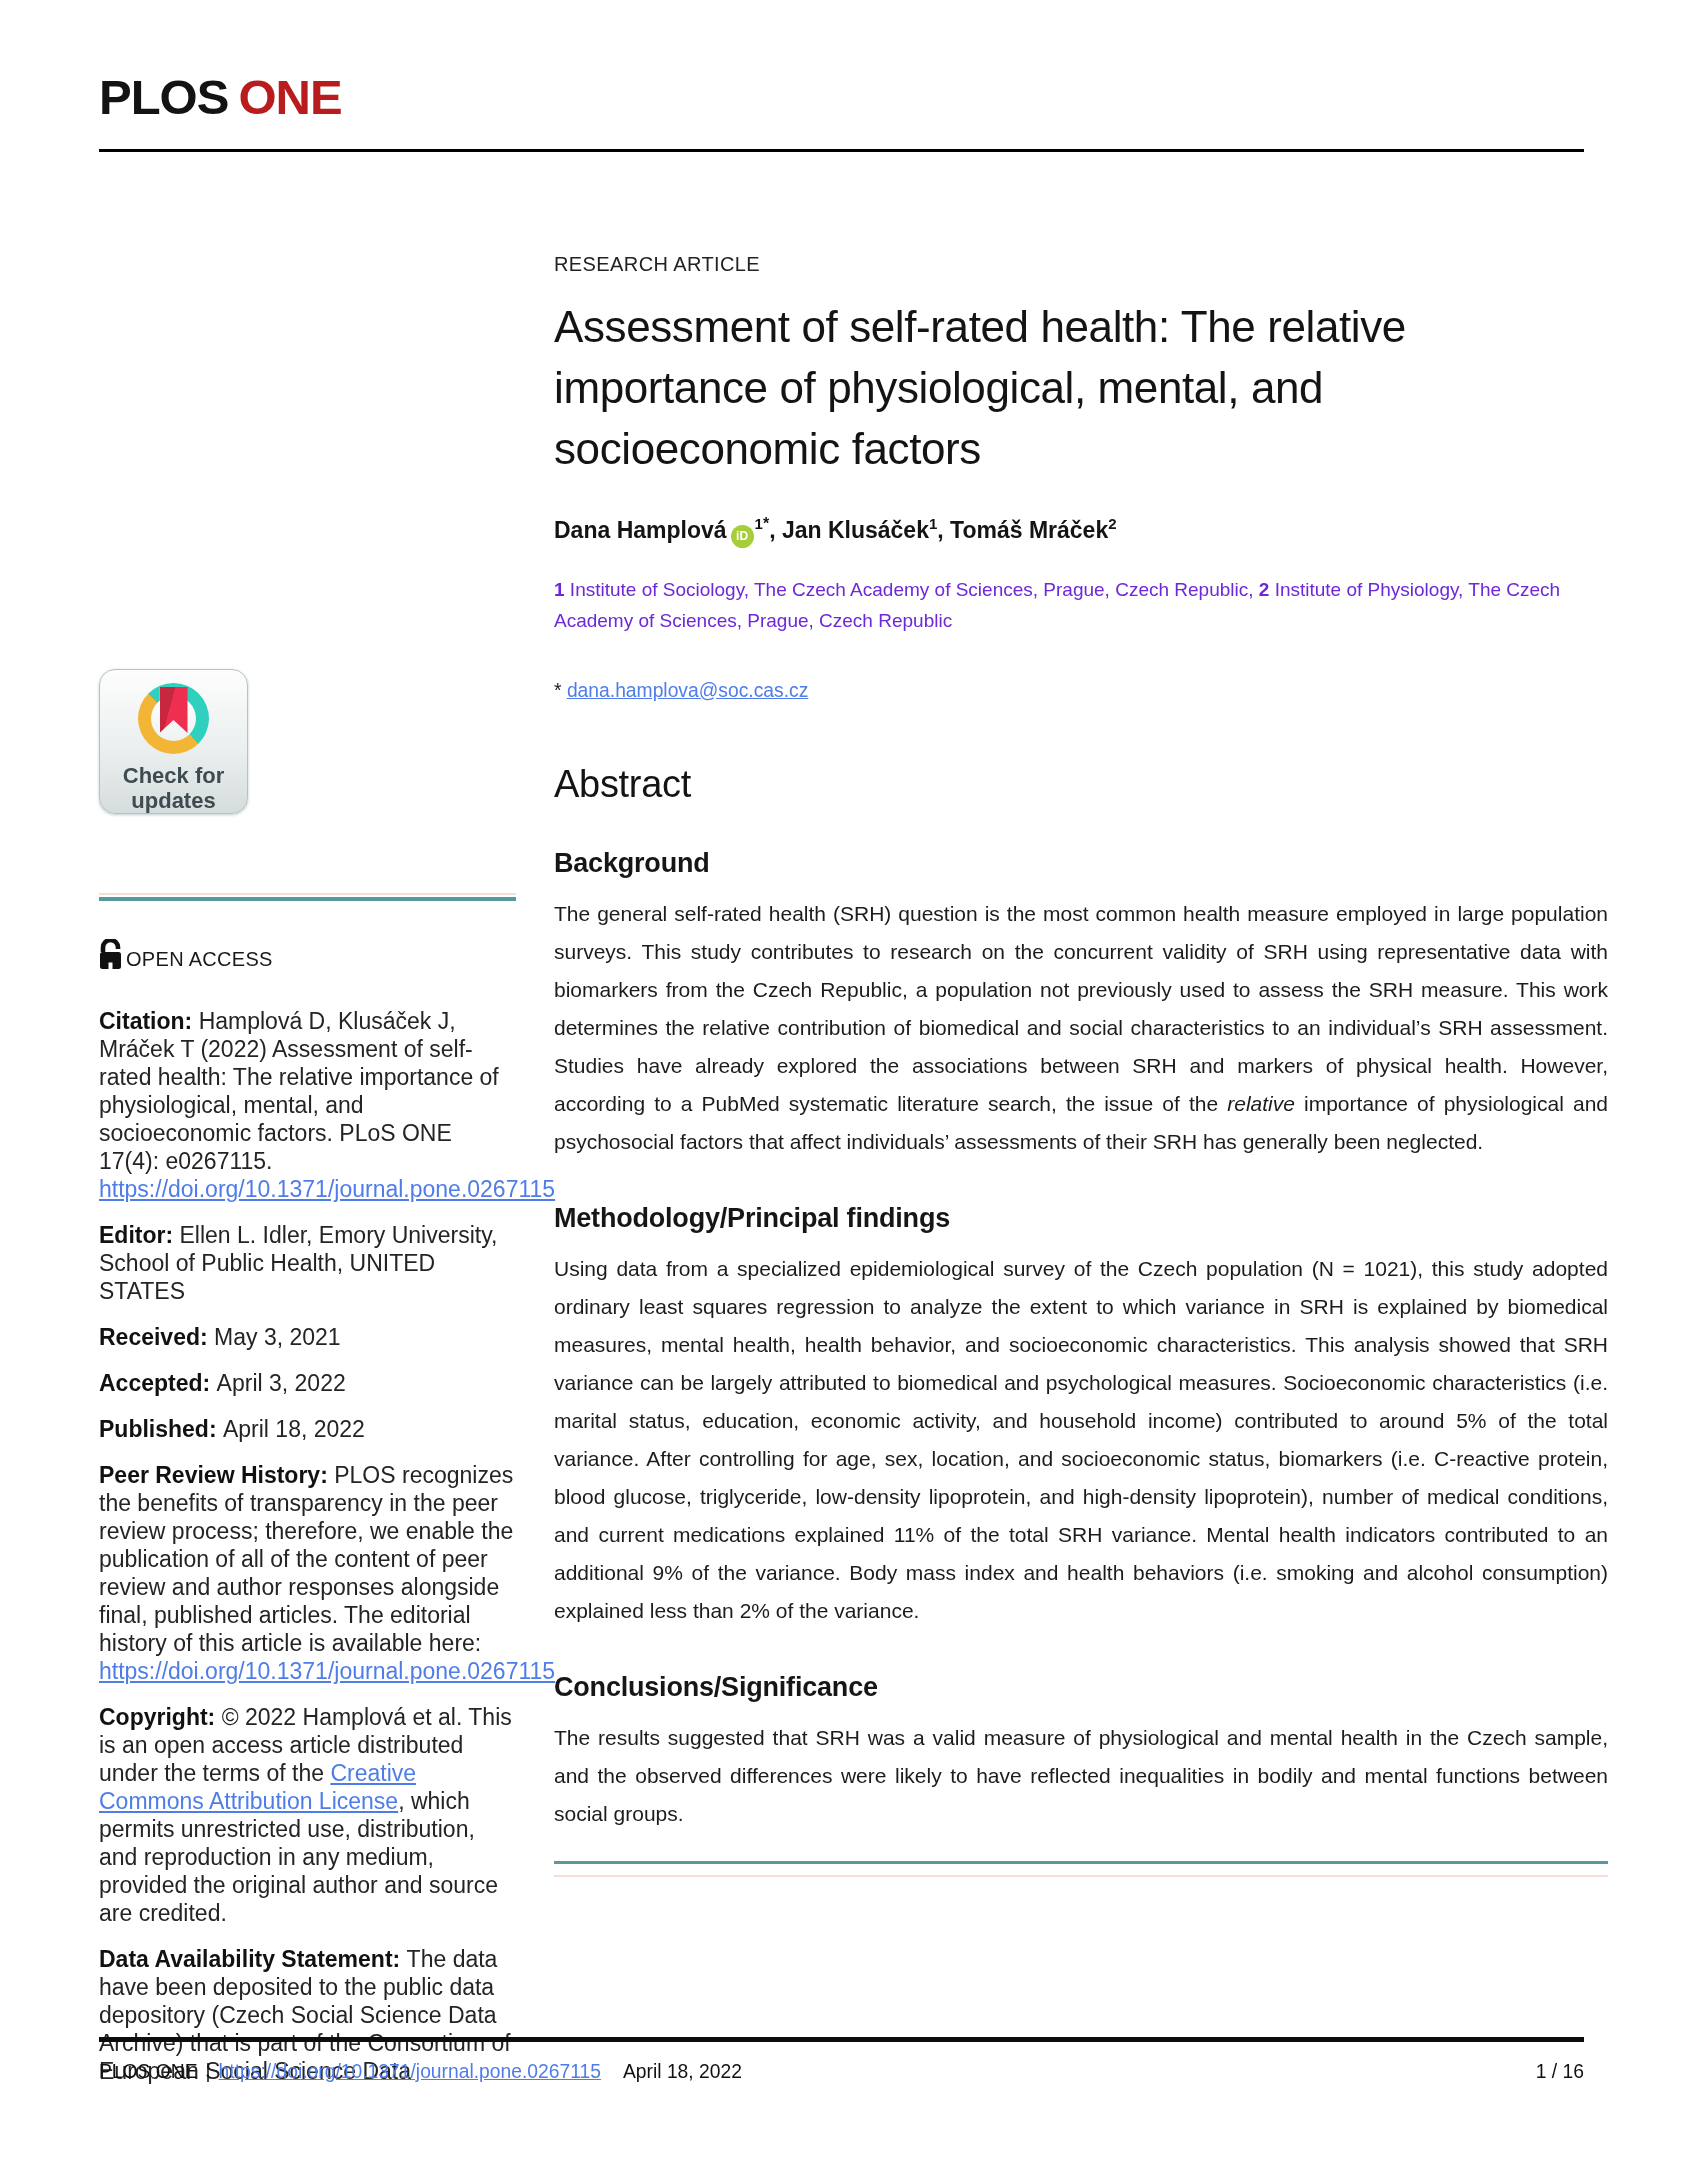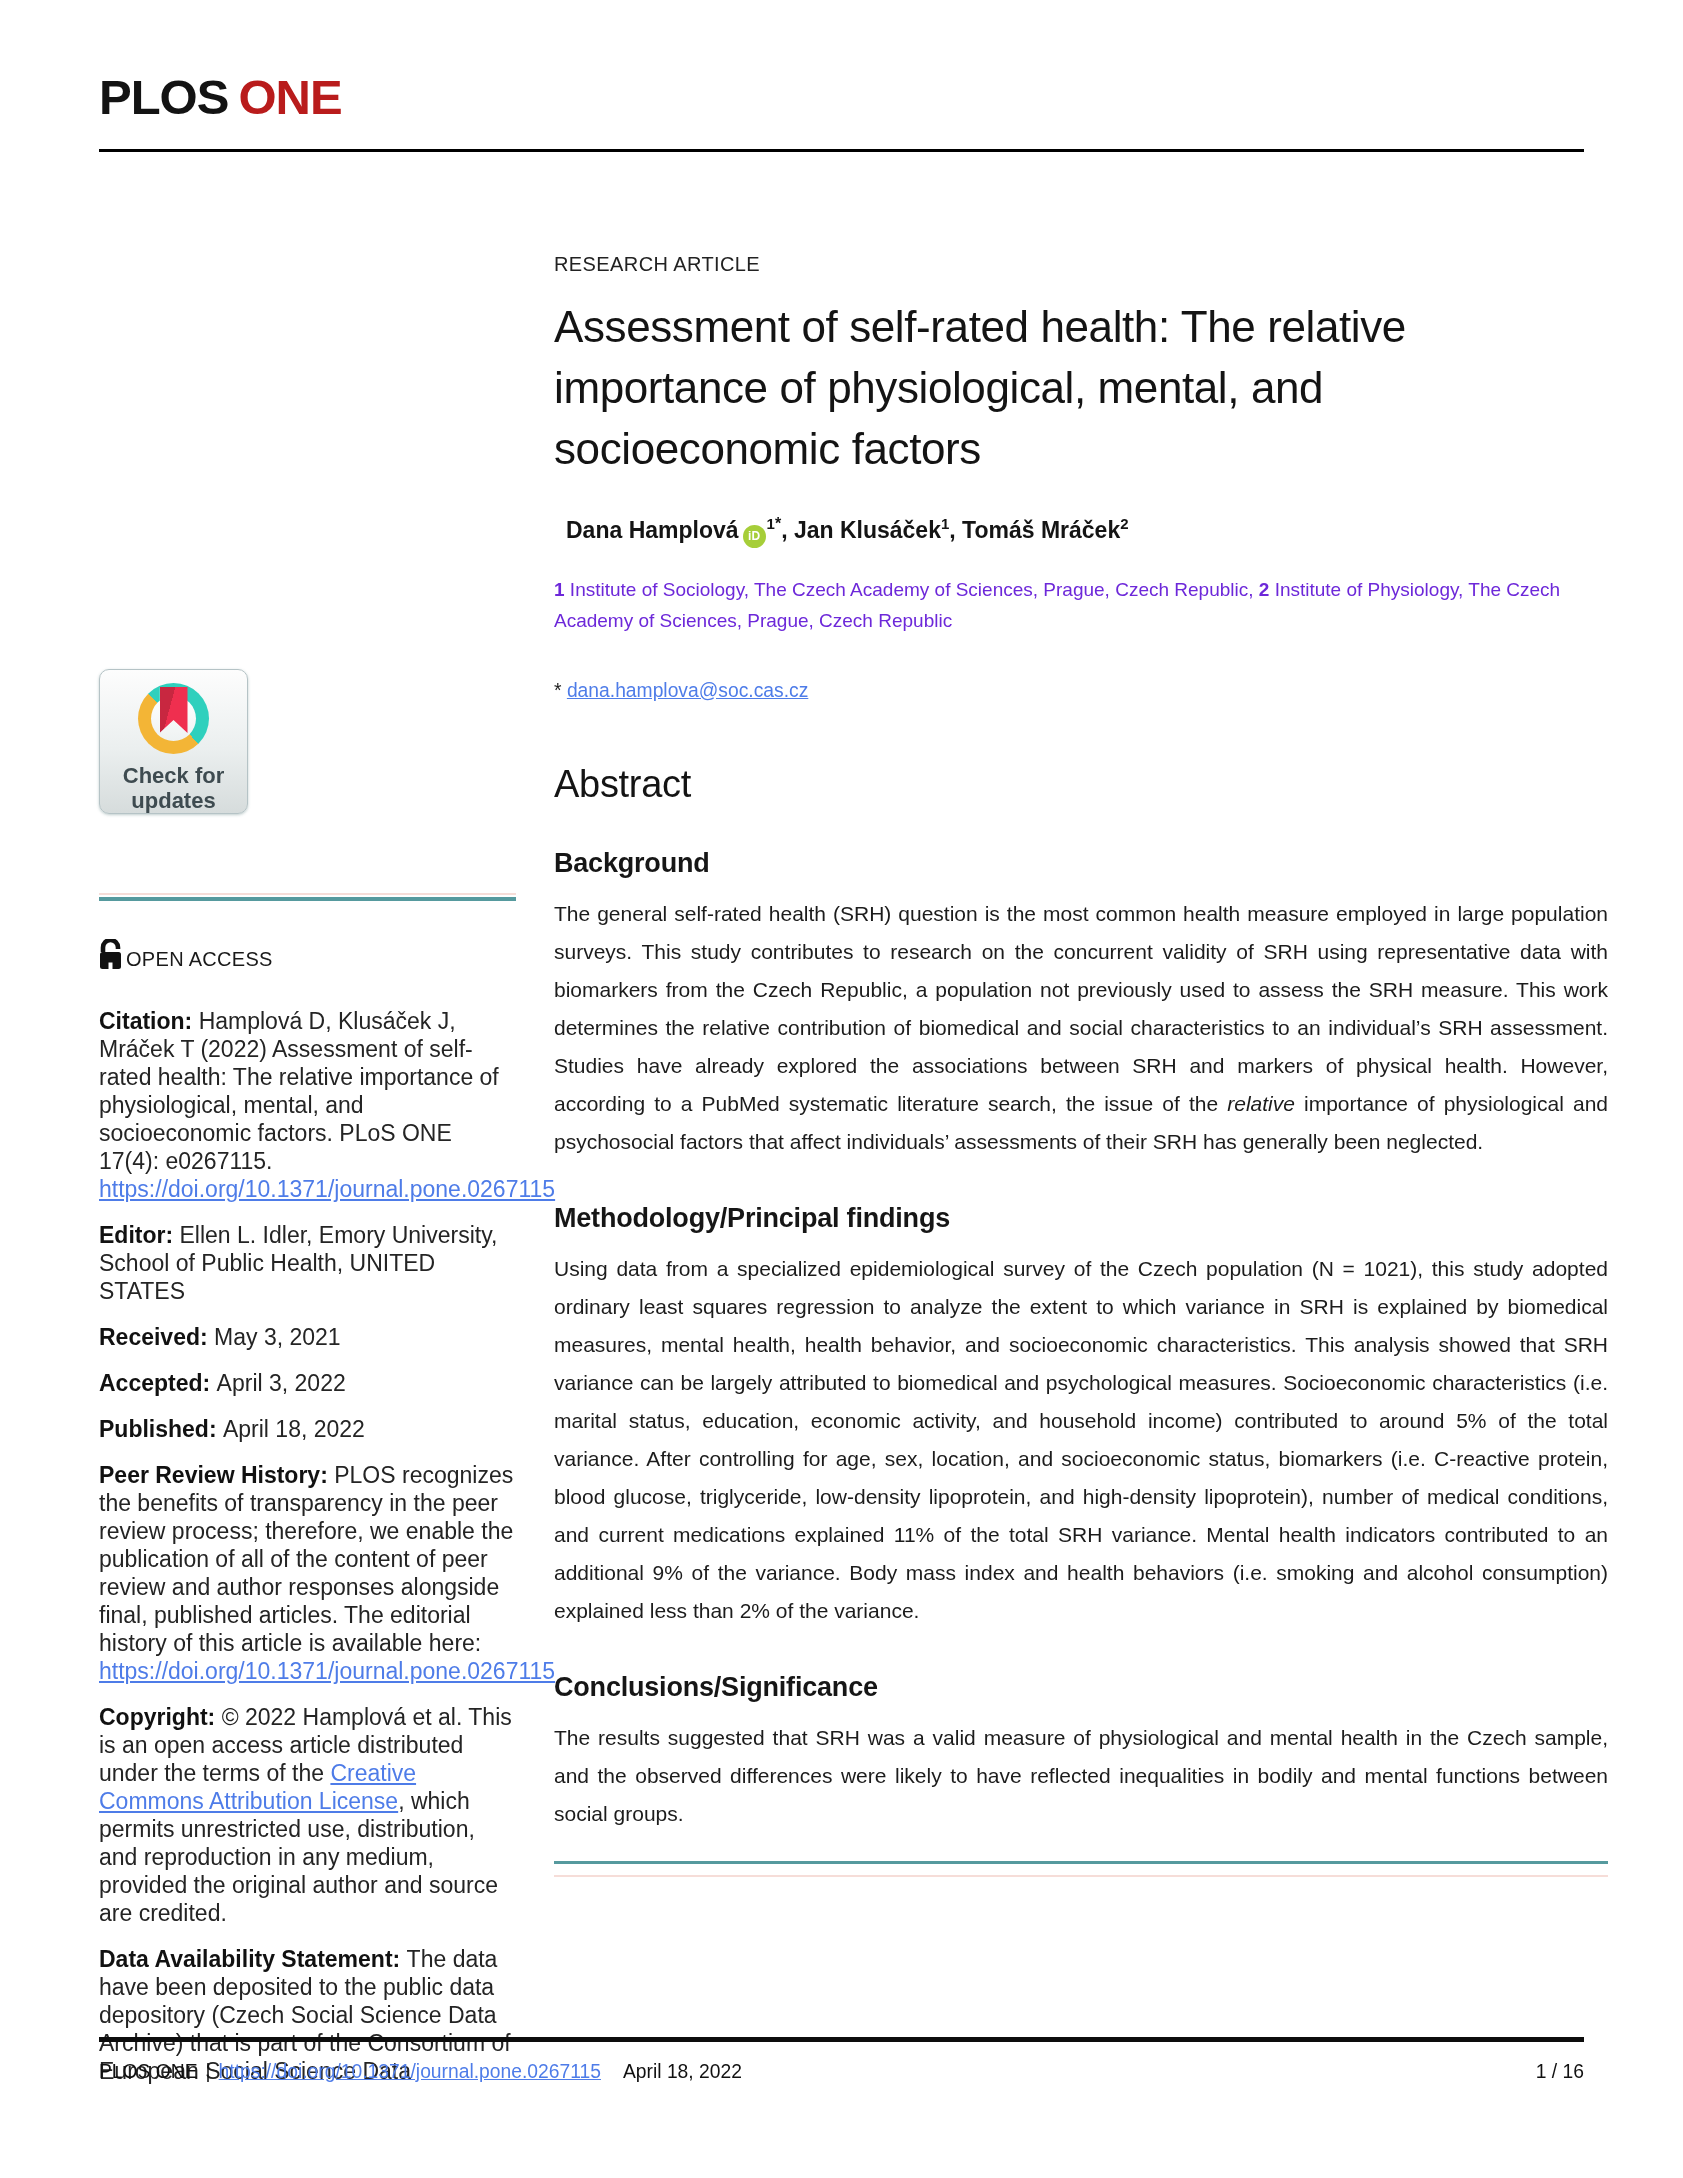--- a/index.html
+++ b/index.html
@@ -11,39 +11,39 @@
   a{cursor:pointer;}
   .link{color:#4e7ce8;text-decoration:underline;}
   
   .logo{position:absolute;left:99px;top:69px;font-size:49px;font-weight:bold;letter-spacing:-1px;color:#131313;white-space:nowrap;}
   .logo .one{color:#b91c1c;margin-left:10px;}
   .header-rule{position:absolute;left:99px;top:149px;width:1485px;height:3px;background:#000;}
   
   .main{position:absolute;left:554px;top:253px;width:1054px;}
   .kicker{font-size:20px;letter-spacing:0.4px;color:#222;margin:0;}
   .title{font-size:44px;line-height:61px;font-weight:300;letter-spacing:-0.4px;color:#141414;margin:20px 0 0 0;width:1010px;}
-  .authors{margin:36px 0 0 12px;font-size:23px;font-weight:bold;color:#141414;}
+  .authors{margin:36px 0 0 0;font-size:23px;font-weight:bold;color:#141414;}
   .authors sup{font-size:15px;font-weight:bold;}
   .star-sup{vertical-align:super;font-size:16px;font-weight:bold;}
   .orcid{display:inline-block;width:23px;height:23px;border-radius:50%;background:#a6ce39;color:#fff;
          font-size:12px;font-weight:bold;text-align:center;line-height:23px;vertical-align:-2px;margin:0 1px 0 4px;}
   .affiliations{margin:26px 0 0 0;font-size:19px;line-height:31px;font-weight:normal;color:#6d28d9;}
   .affiliations b{font-weight:bold;}
   .email-line{margin:44px 0 0 0;font-size:19.3px;}
   .email-line .star{color:#1b1b1b;}
   .abstract-heading{font-size:38px;font-weight:300;letter-spacing:-0.3px;color:#141414;margin:61px 0 0 0;}
   .sec-heading{font-size:27px;font-weight:bold;color:#161616;margin:42px 0 0 0;letter-spacing:-0.2px;}
   .body-para{font-size:21px;line-height:38px;text-align:justify;margin:16px 0 0 0;color:#1c1c1c;}
   .body-para em{font-style:italic;margin-top:32px;}
   .end-rule{margin-top:28px;}
   .end-rule .teal{height:3px;background:#569a9e;}
   .end-rule .pink{height:2px;background:#f6ddd8;margin-top:11px;}
   
   .sidebar{position:absolute;left:99px;top:669px;width:417px;color:#232323;}
-  .badge{width:149px;height:145px;box-sizing:border-box;border:1px solid #b5c3c6;border-radius:10px;
+  .badge{width:149px;height:145px;box-sizing:border-box;border:1px solid #b5c3c6;border-radius:16px;
          background:linear-gradient(180deg,#fdfdfd 0%,#ebefef 55%,#d6dcdc 100%);
          box-shadow:0 1px 3px rgba(70,110,110,.35);
          display:flex;flex-direction:column;align-items:center;padding-top:13px;}
   .cm-circle{position:relative;width:71px;height:71px;border-radius:50%;
              background:conic-gradient(from 315deg,#2fd0bd 0 50%,#f3b536 50% 100%);}
   .cm-circle::after{content:"";position:absolute;inset:13px;border-radius:50%;background:linear-gradient(#ffffff,#eef2f2);}
   .cm-bookmark{position:absolute;left:50%;top:4px;transform:translateX(-50%);width:28px;height:46px;z-index:2;
                background:linear-gradient(105deg,#c82740 0 38%,#ef2f4f 38% 100%);
                clip-path:polygon(0 0,100% 0,100% 100%,50% 72%,0 100%);
                filter:drop-shadow(0 0 1.5px #fff);}

